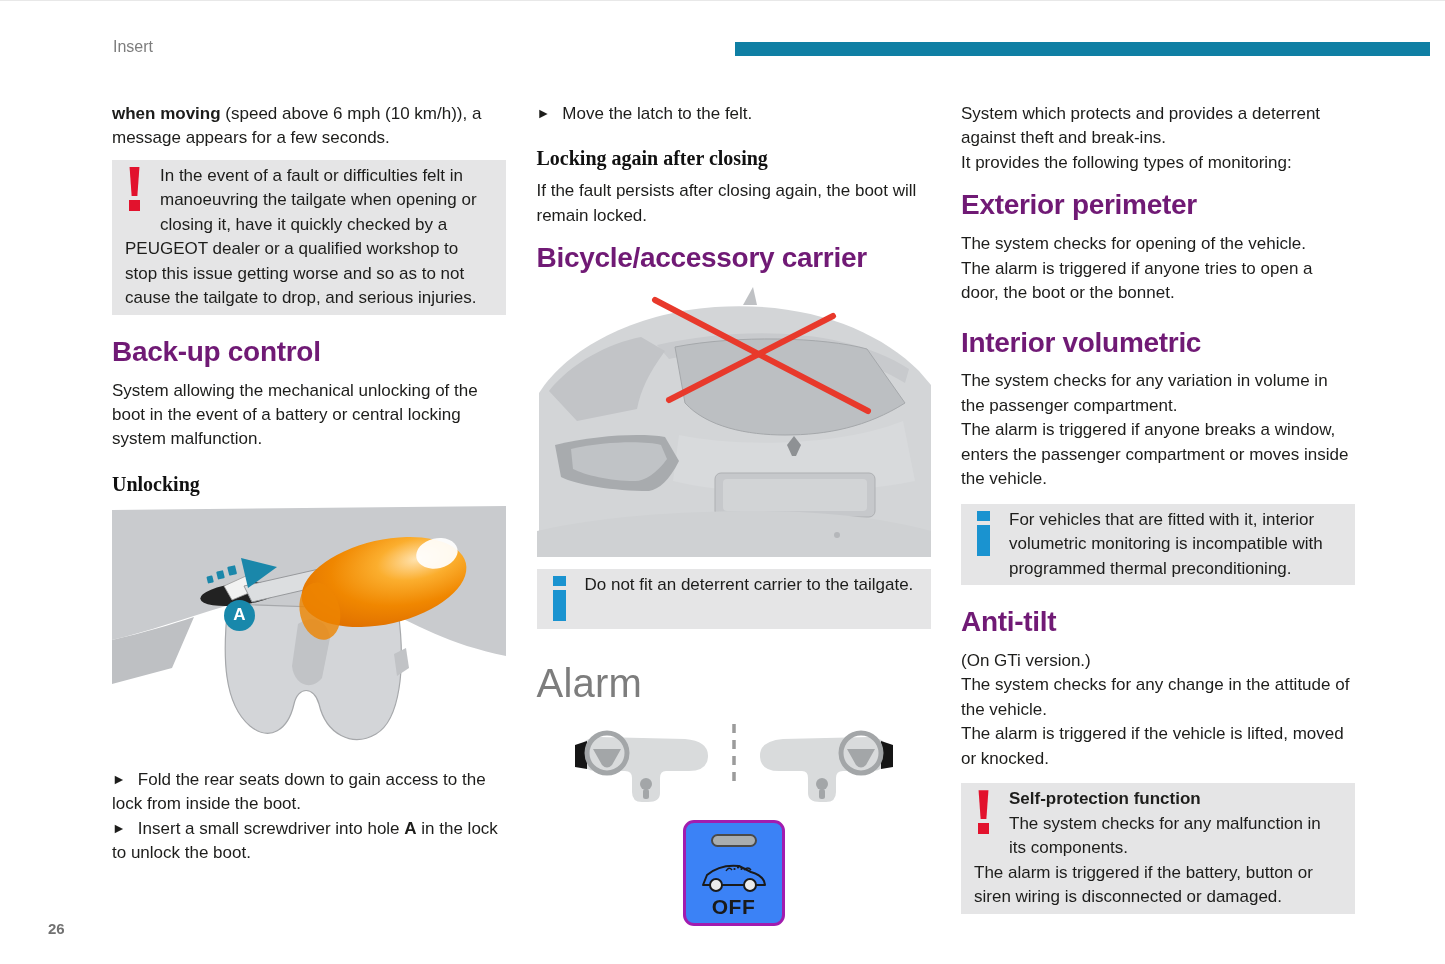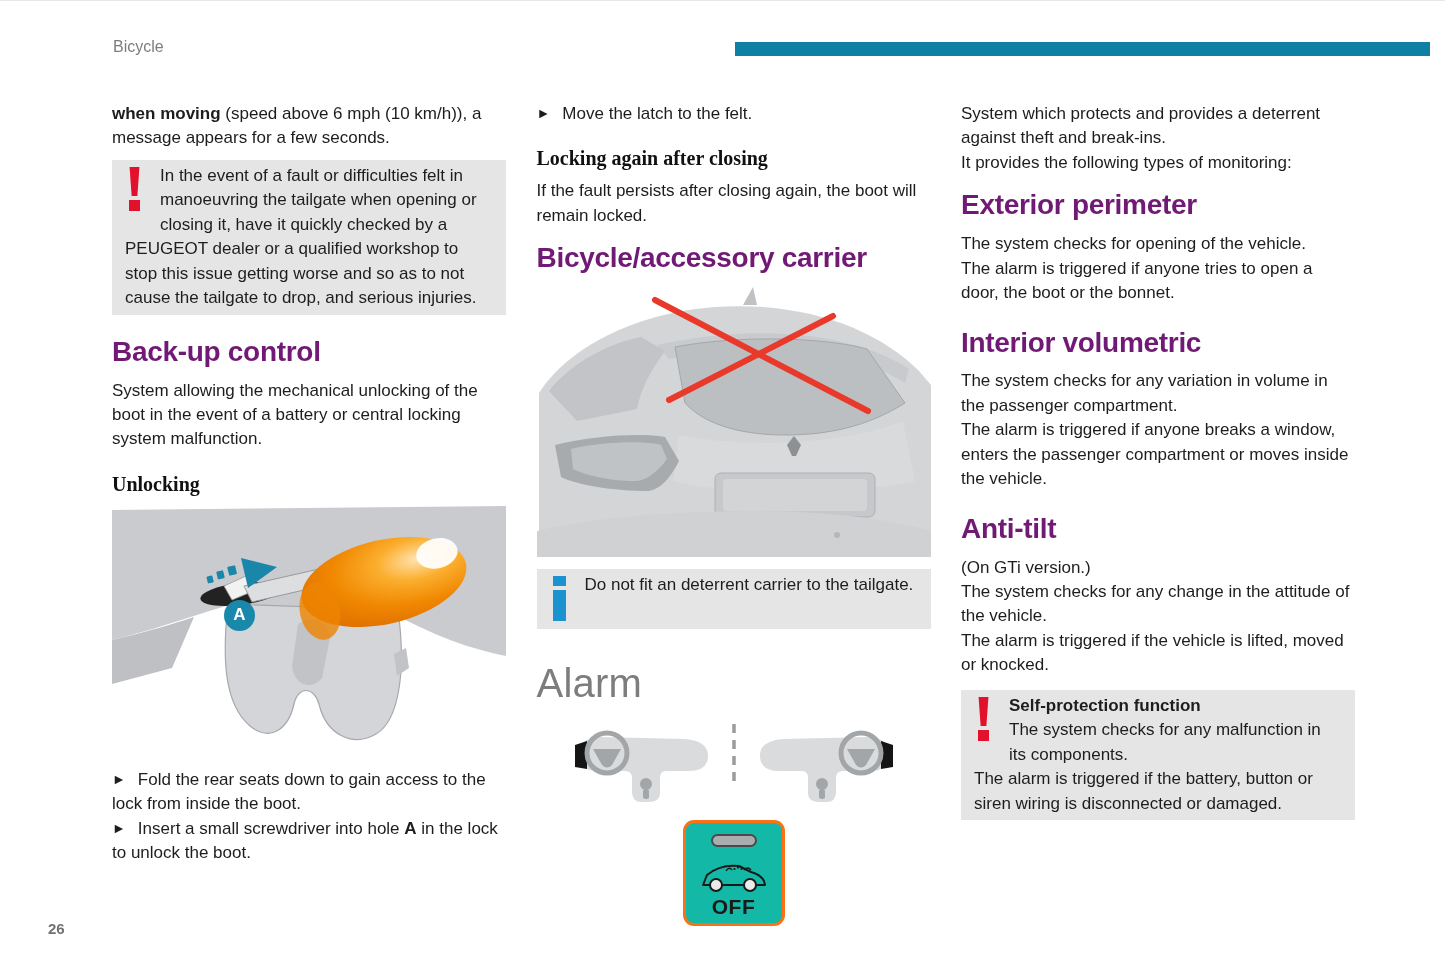--- a/index.html
+++ b/index.html
@@ -36,36 +36,36 @@
   .figure{position:relative;}
   .figure-lock{margin-top:10px; height:262px;}
   .badge-a{
     position:absolute; left:112px; top:94px; width:31px; height:31px; border-radius:50%;
     background:#1888ab; color:#fff; font-weight:bold; font-size:17px;
     display:flex; align-items:center; justify-content:center;
   }
   .figure-car{margin-top:8px; height:272px;}
   .figure-dash{width:330px; margin:18px auto 0;}
   .off-button{
-    width:102px; height:106px; margin:12px auto 0; background:#14b8a6;
-    border:3px solid #f97316; border-radius:11px; text-align:center;
+    width:102px; height:106px; margin:12px auto 0; background:#3b82f6;
+    border:3px solid #a21caf; border-radius:11px; text-align:center;
   }
   .off-led{width:46px; height:13px; margin:11px auto 10px; background:#a9adaf;
     border:2px solid #4a4a4a; border-radius:7px;}
   .off-label{font-size:21px; font-weight:bold; color:#1a1a1a; letter-spacing:0.5px; margin-top:-2px;}
   .pagenum{position:absolute; left:48px; top:919px; font-size:15px; font-weight:bold; color:#717171;}
   .mt8{margin-top:8px;} .mt12{margin-top:12px;}
   .h1-tight{margin-top:15px;}
 </style>
 </head>
 <body>
 
 <div class="page">
 
-  <span class="chapter">Bicycle</span>
+  <span class="chapter">Insert</span>
   <div class="accent-bar"></div>
 
   <div class="columns">
 
     <div class="col">
       <p class="body"><b>when moving</b><span> (speed above 6 mph (10 km/h)), a message appears for a few seconds.</span></p>
 
       <div class="notebox">
         <span class="icon-warning">
             <i class="bar"></i>
@@ -201,20 +201,27 @@
       <p></p>
 
       <h1 class="h1-tight">Exterior perimeter</h1>
       <div class="body">The system checks for opening of the vehicle.</div>
       <div class="body">The alarm is triggered if anyone tries to open a door, the boot or the bonnet.</div>
 
       <h1>Interior volumetric</h1>
       <div class="body">The system checks for any variation in volume in the passenger compartment.</div>
       <div class="body">The alarm is triggered if anyone breaks a window, enters the passenger compartment or moves inside the vehicle.</div>
 
+      <div class="notebox mt12">
+        <span class="icon-info">
+            <i class="dot"></i>
+            <i class="bar"></i>
+          </span>
+        <div class="body">For vehicles that are fitted with it, interior volumetric monitoring is incompatible with programmed thermal preconditioning.</div>
+      </div>
 
       <h1>Anti-tilt</h1>
       <div class="body">(On GTi version.)</div>
       <div class="body">The system checks for any change in the attitude of the vehicle.</div>
       <div class="body">The alarm is triggered if the vehicle is lifted, moved or knocked.</div>
 
       <div class="notebox mt12">
         <span class="icon-warning">
             <i class="bar"></i>
             <i class="dot"></i>

